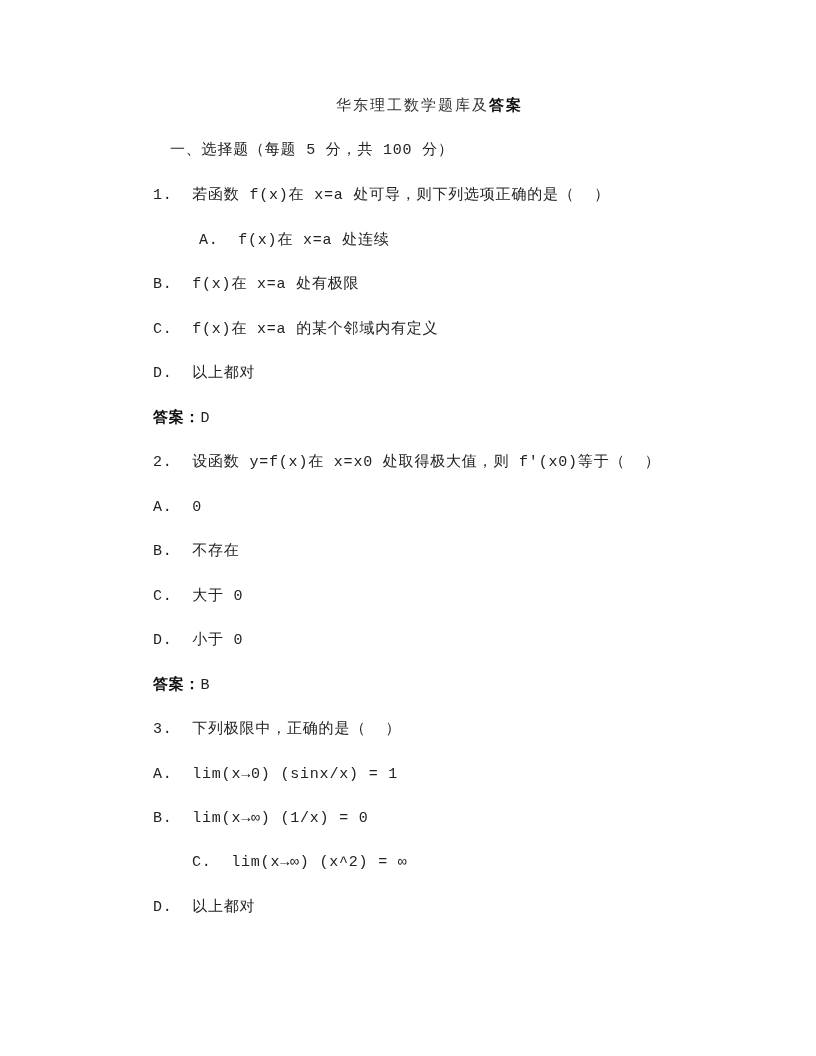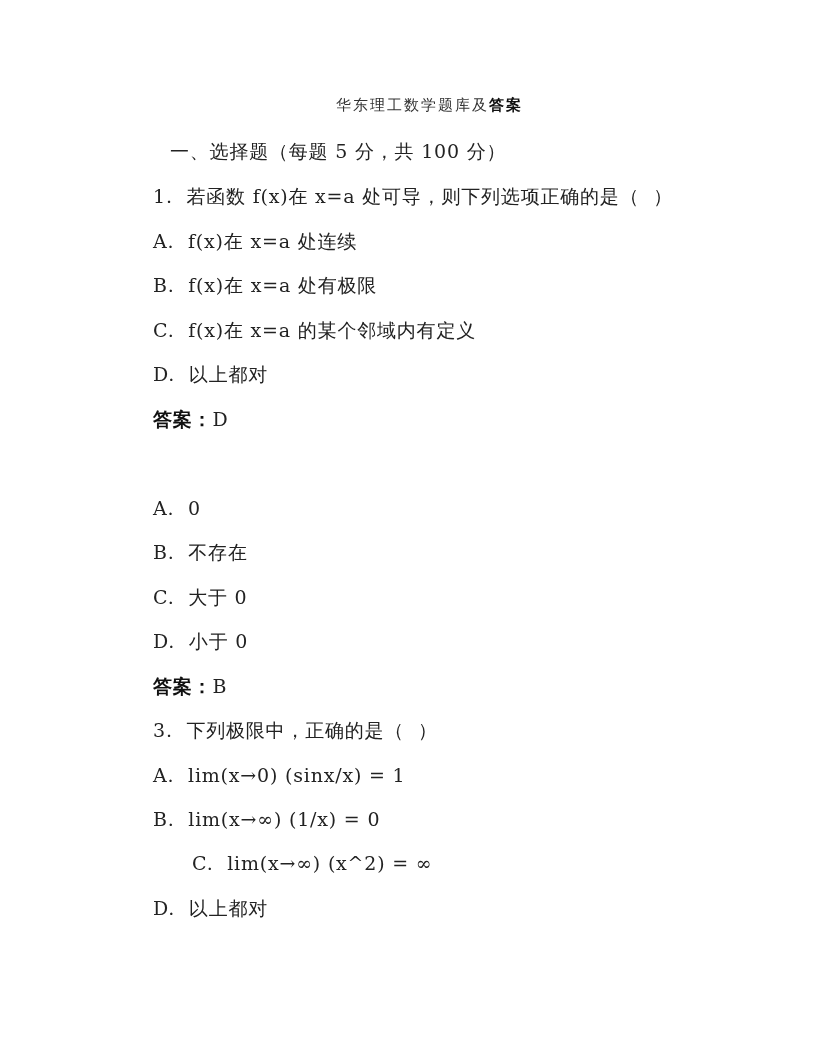--- a/index.html
+++ b/index.html
@@ -17,25 +17,26 @@
     }
     .page {
       position: absolute;
       left: 0; top: 0;
       width: 668px;
       height: 1056px;
     }
     .line {
       position: absolute;
       left: 153px;
-      font-size: 19px;
+      font-size: 15px;
       line-height: 18px;
       white-space: pre;
       letter-spacing: 0.8px;
       color: #222222;
+      font-family: Liberation Mono, monospace;
     }
     .title {
       position: absolute;
       left: 336px;
       top: 96px;
       font-size: 15px;
       line-height: 18px;
       letter-spacing: 2px;
       color: #333333;
       white-space: pre;
@@ -55,26 +56,27 @@
 </head>
 <body>
 
 <div class="page">
 
   <div class="title"><span>华东理工数学题库及</span><span class="bold">答案</span></div>
 
   <div class="line section" style="top:142px;">一、选择题（每题 5 分，共 100 分）</div>
 
   <div class="line" style="top:187px;">1.  若函数 f(x)在 x=a 处可导，则下列选项正确的是（  ）</div>
-  <div class="line" style="top:232px;">A.  f(x)在 x=a 处连续</div>
+  <div class="line" style="top:232px;margin-left:46px;">A.  f(x)在 x=a 处连续</div>
   <div class="line" style="top:276px;">B.  f(x)在 x=a 处有极限</div>
   <div class="line" style="top:321px;">C.  f(x)在 x=a 的某个邻域内有定义</div>
   <div class="line" style="top:365px;">D.  以上都对</div>
   <div class="line answer" style="top:410px;text-align:center;"><span class="label">答案：</span><span>D</span></div>
 
+  <div class="line" style="top:454px;">2.  设函数 y=f(x)在 x=x0 处取得极大值，则 f'(x0)等于（  ）</div>
   <div class="line" style="top:499px;">A.  0</div>
   <div class="line" style="top:543px;">B.  不存在</div>
   <div class="line" style="top:588px;">C.  大于 0</div>
   <div class="line" style="top:632px;">D.  小于 0</div>
   <div class="line answer" style="top:677px;text-align:right;"><span class="label">答案：</span><span>B</span></div>
 
   <div class="line" style="top:721px;text-align:right;">3.  下列极限中，正确的是（  ）</div>
   <div class="line" style="top:766px;">A.  lim(x→0) (sinx/x) = 1</div>
   <div class="line" style="top:810px;">B.  lim(x→∞) (1/x) = 0</div>
   <div class="line" style="top:854px;margin-left:39px;">C.  lim(x→∞) (x^2) = ∞</div>

